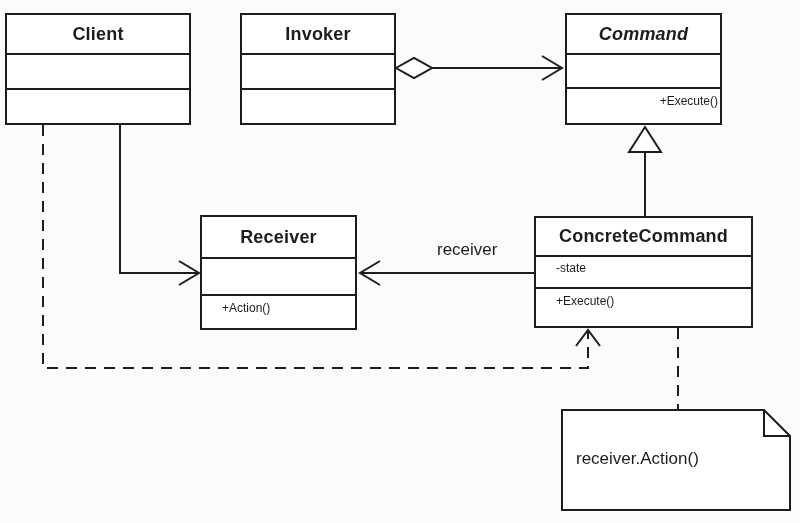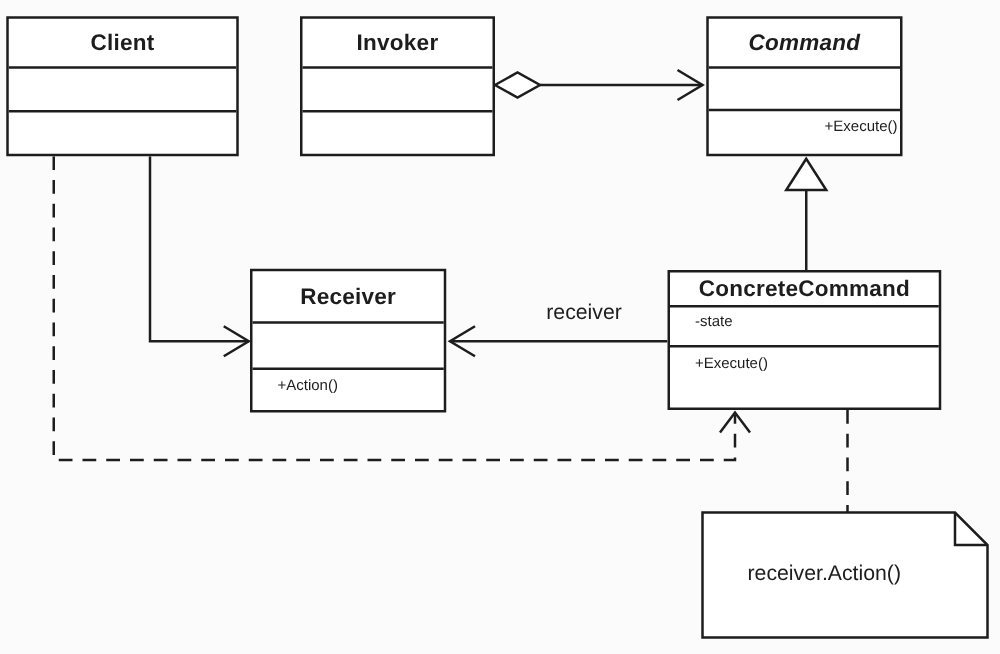--- a/index.html
+++ b/index.html
@@ -53,21 +53,20 @@
   }
   .edge-label {
     position: absolute;
     font-size: 17px;
     white-space: nowrap;
   }
   .note-text {
     position: absolute;
     font-size: 17px;
     white-space: nowrap;
-    margin-left: 22px;
   }
 </style>
 </head>
 <body>
 
 <div id="canvas">
 
   <svg id="connector-layer" viewBox="0 0 800 523" xmlns="http://www.w3.org/2000/svg" stroke="#1d1d1d" stroke-width="2" fill="none">
 
      Command (aggregation) --&gt;
@@ -133,21 +132,21 @@
 
   <div class="uml-class" style="left:200px; top:215px; width:157px; height:115px;">
     <div class="cmp cls-title" style="height:40px">Receiver</div>
     <div class="cmp" style="height:37px"></div>
     <div class="cmp" style="height:34px">
       <span class="member">+Action()</span>
     </div>
   </div>
 
   <div class="uml-class" style="left:534px; top:216px; width:219px; height:112px;">
-    <div class="cmp cls-title" style="height:26px">ConcreteCommand</div>
+    <div class="cmp cls-title" style="height:37px">ConcreteCommand</div>
     <div class="cmp" style="height:32px">
       <span class="member" style="padding-top:4px">-state</span>
     </div>
     <div class="cmp" style="height:37px">
       <span class="member">+Execute()</span>
     </div>
   </div>
 
   <div class="edge-label" style="left:437px; top:240px;">receiver</div>
 

